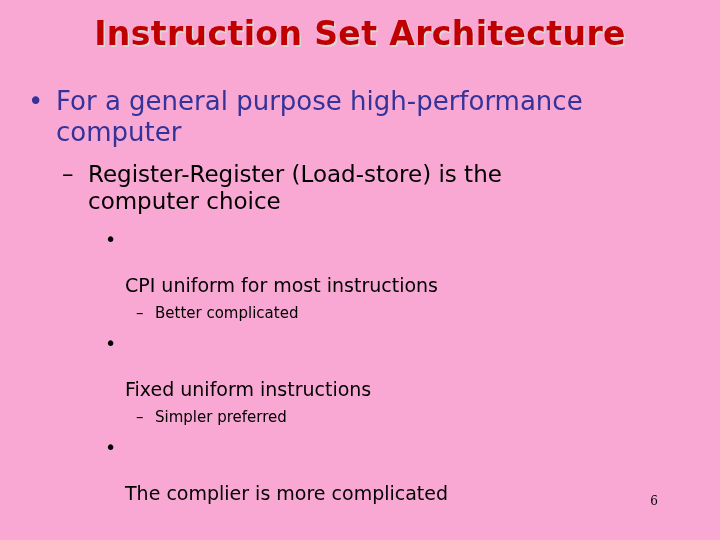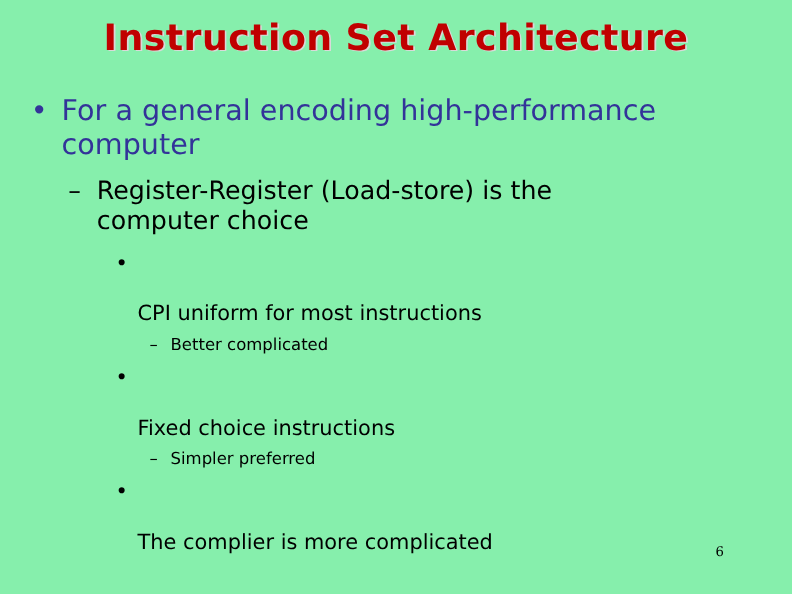--- a/index.html
+++ b/index.html
@@ -12,21 +12,21 @@
     height: 540px;
     overflow: hidden;
     font-family: "DejaVu Sans", sans-serif;
     position: relative;
   }
 
   .slide {
     position: relative;
     width: 720px;
     height: 540px;
-    background: #86efac;
+    background: #f9a8d4;
     box-sizing: border-box;
   }
 
   
   .slide-title {
     position: absolute;
     left: 0;
     top: 14px;
     width: 720px;
     text-align: center;
@@ -143,41 +143,41 @@
 <body>
 
 <div class="slide">
 
   <div class="slide-title">Instruction Set Architecture</div>
 
   <div class="body-list">
 
     <div class="bullet-row lvl1">
       <span class="bullet-marker">•</span>
-      <span class="bullet-text">For a general encoding high-performance computer</span>
+      <span class="bullet-text">For a general purpose high-performance computer</span>
     </div>
 
     <div class="bullet-row lvl2">
       <span class="bullet-marker">–</span>
       <span class="bullet-text">Register-Register (Load-store) is the computer choice</span>
     </div>
 
     <div class="bullet-row lvl3">
       <span class="bullet-marker">•</span>
       <span class="bullet-text">CPI uniform for most instructions</span>
     </div>
 
     <div class="bullet-row lvl4">
       <span class="bullet-marker">–</span>
       <span class="bullet-text">Better complicated</span>
     </div>
 
     <div class="bullet-row lvl3">
       <span class="bullet-marker">•</span>
-      <span class="bullet-text">Fixed choice instructions</span>
+      <span class="bullet-text">Fixed uniform instructions</span>
     </div>
 
     <div class="bullet-row lvl4">
       <span class="bullet-marker">–</span>
       <span class="bullet-text">Simpler preferred</span>
     </div>
 
     <div class="bullet-row lvl3">
       <span class="bullet-marker">•</span>
       <span class="bullet-text">The complier is more complicated</span>

